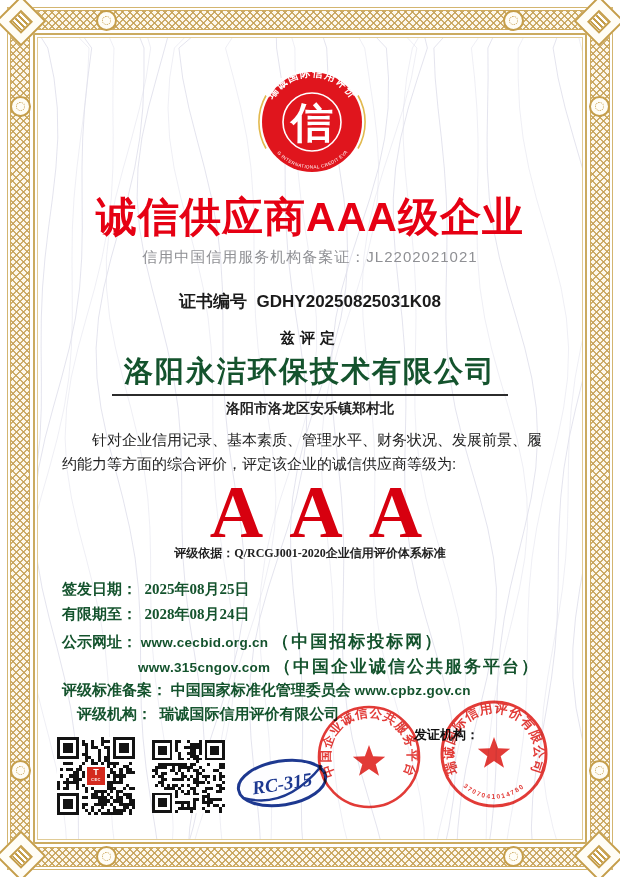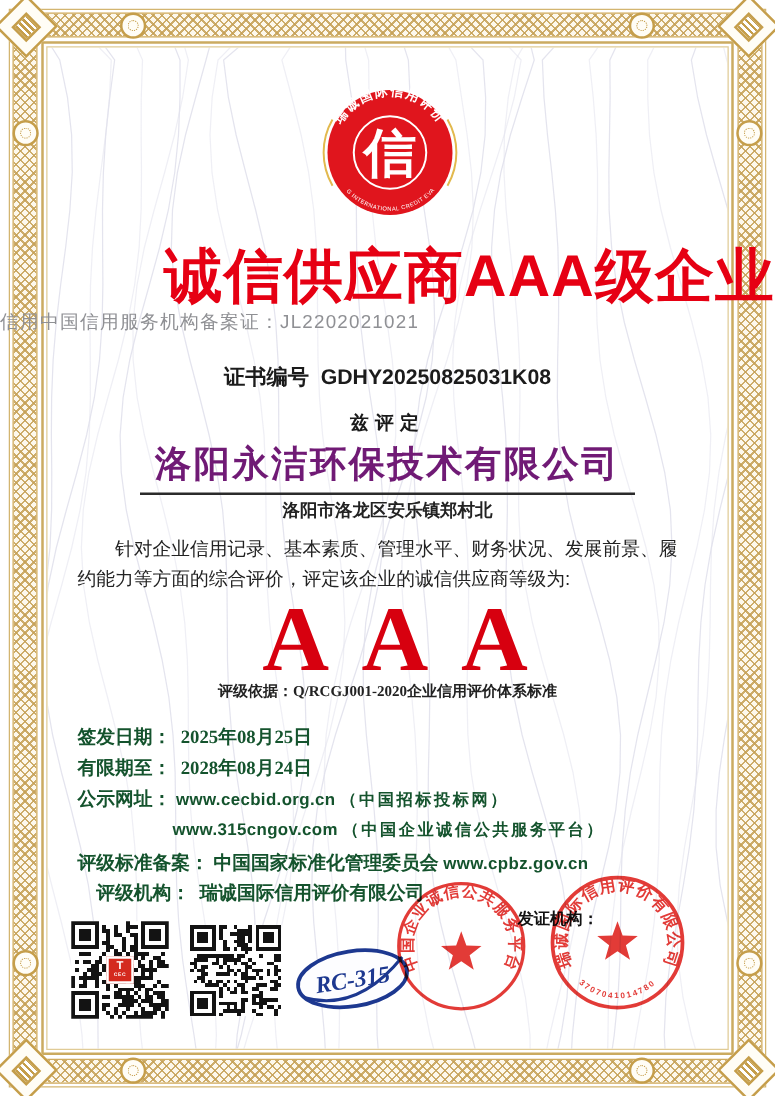--- a/index.html
+++ b/index.html
@@ -28,44 +28,44 @@
   .corner::after{content:"";width:13px;height:13px;border:2px solid #c59e4b;
           background:repeating-linear-gradient(0deg,#c59e4b 0 2px,#fff 2px 4px);}
   .c-tl{left:3px;top:3px;} .c-tr{right:3px;top:3px;} .c-bl{left:3px;bottom:3px;} .c-br{right:3px;bottom:3px;}
   .btn-orn{position:absolute;width:17px;height:17px;border-radius:50%;border:2px solid #c59e4b;background:#fffdf6;z-index:2;}
   .btn-orn::after{content:"";position:absolute;inset:4px;border-radius:50%;border:1.5px dotted #c59e4b;}
 
   
   .logo{left:252px;top:60px;width:120px;height:126px;z-index:2;}
 
   
-  .title{left:0;right:0;top:190px;text-align:right;font-size:47px;font-weight:bold;
+  .title{left:0;right:0;top:190px;text-align:center;font-size:41px;font-weight:bold;
          letter-spacing:1px;color:#e60013;z-index:2;}
-  .filing{left:0;right:0;top:248px;font-size:15px;color:#8f9094;
+  .filing{left:0;right:0;top:248px;text-align:center;font-size:15px;color:#8f9094;
           letter-spacing:1px;z-index:2;}
   .cert-no{left:0;right:0;top:290px;text-align:center;font-size:17px;font-weight:bold;color:#1b1b1b;z-index:2;}
   .hereby{left:0;right:0;top:329px;text-align:center;font-size:15px;font-weight:bold;
           font-family:"Liberation Serif",serif;letter-spacing:5px;z-index:2;}
   .company{left:0;right:0;top:352px;text-align:center;font-size:29px;font-weight:bold;
-           font-family:"Liberation Serif",serif;letter-spacing:2px;color:#701a75;z-index:2;}
+           font-family:"Liberation Serif",serif;letter-spacing:2px;color:#14532d;z-index:2;}
   .company-line{left:112px;width:396px;top:394px;border-top:2px solid #2b2b2b;z-index:2;}
   .address{left:0;right:0;top:400px;text-align:center;font-size:14px;font-weight:bold;color:#222;z-index:2;}
   .desc{left:62px;width:492px;top:428px;font-size:15px;line-height:24px;color:#222;
         text-indent:2em;margin:0;z-index:2;}
   .grade{left:0;right:0;top:470px;text-align:center;font-family:"Liberation Serif",serif;
          font-weight:bold;font-size:74px;color:#d7000f;letter-spacing:26px;text-indent:26px;z-index:2;margin-left:12px;}
   .basis{left:0;right:0;top:545px;text-align:center;font-size:12px;font-weight:bold;
          font-family:"Liberation Serif",serif;color:#222;z-index:2;}
 
   
   .row{position:absolute;left:62px;white-space:nowrap;z-index:2;
        font-family:"Liberation Serif",serif;font-size:15px;font-weight:bold;color:#14532d;}
   .flabel{display:inline-block;}
   .url{font-family:"Liberation Sans",sans-serif;font-size:13.5px;font-weight:bold;letter-spacing:.3px;}
-  .paren{font-size:13px;letter-spacing:2px;font-family:"Liberation Serif",serif;}
+  .paren{font-size:17px;letter-spacing:2px;font-family:"Liberation Serif",serif;}
   .r1{top:580px;} .r2{top:605px;} .r3{top:630px;} .r4{top:655px;padding-left:76px;}
   .r5{top:681px;} .r6{top:705px;margin-left:15px;}
 
   
   .qr{position:absolute;z-index:2;background:#fff;}
   .qr svg{width:100%;height:100%;display:block;}
   .qr1{left:57px;top:737px;width:78px;height:78px;}
   .qr2{left:152px;top:740px;width:73px;height:73px;}
   .qr-logo{position:absolute;left:50%;top:50%;transform:translate(-50%,-50%);width:18px;height:18px;
            background:#d42a1e;border:2px solid #fff;color:#fff;font-size:9px;font-weight:bold;

